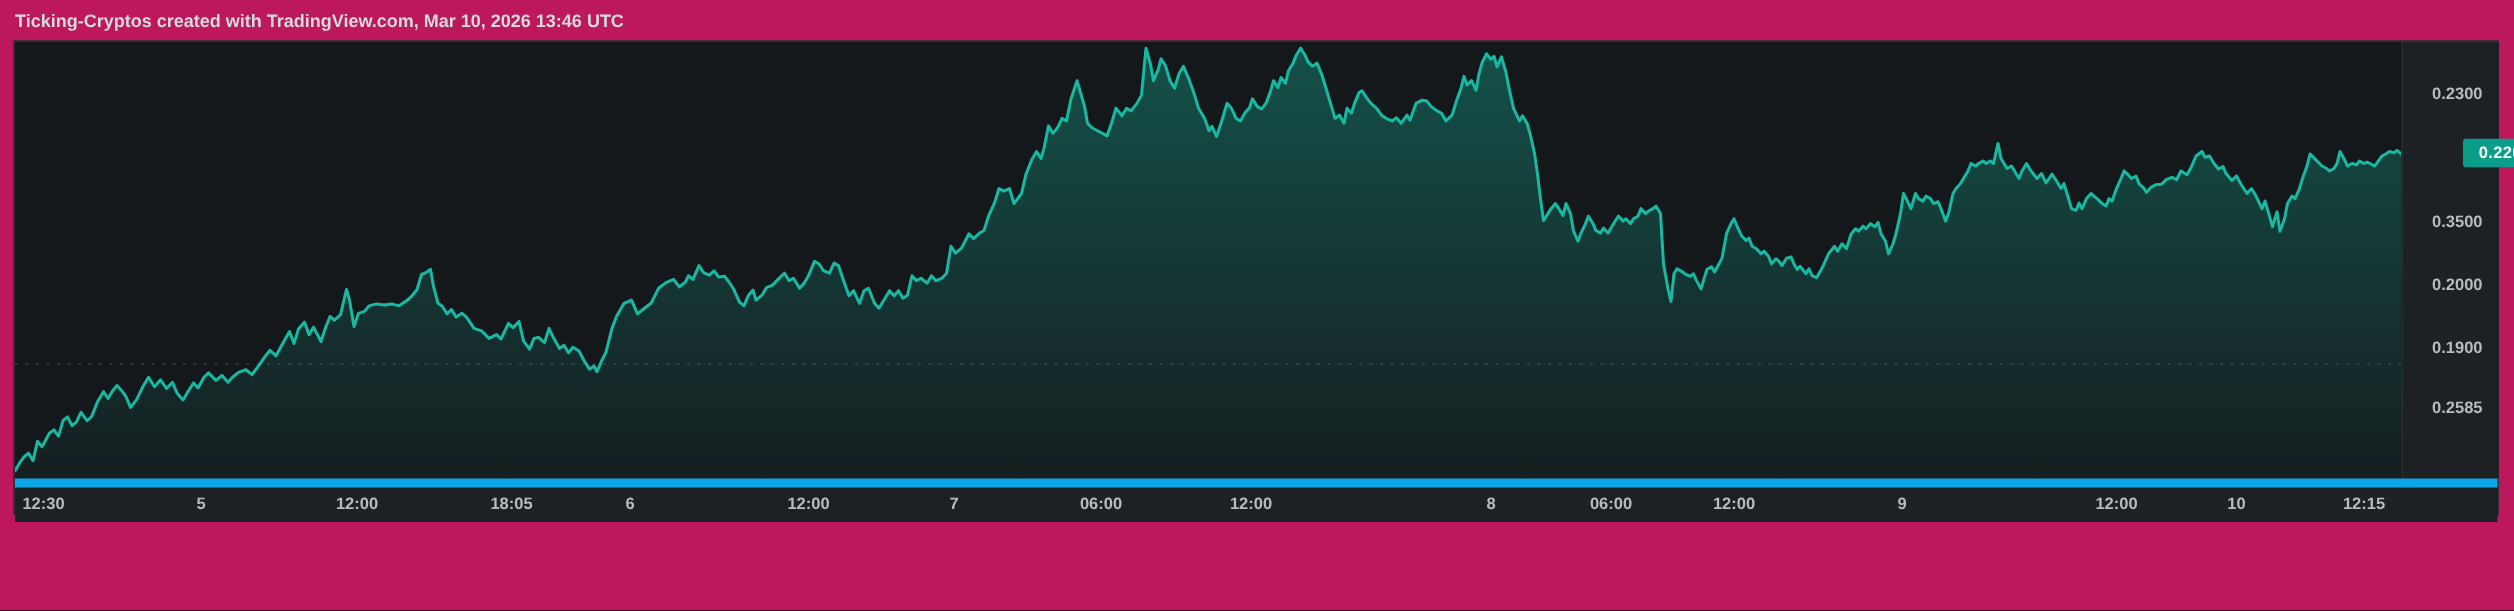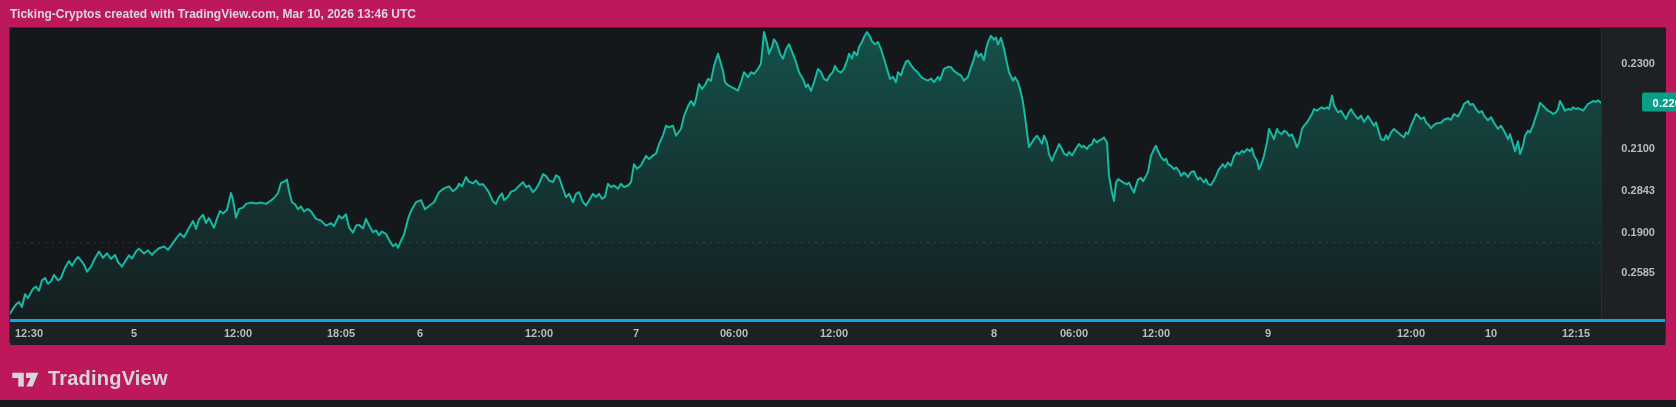--- a/index.html
+++ b/index.html
@@ -22,21 +22,21 @@
     position:absolute; left:0; top:0; width:1591px; height:291px;
     background:#15181b; cursor:crosshair;
   }
   .plot-area svg{display:block;}
   .price-axis-strip{
     position:absolute; left:1591px; top:0; width:64px; height:291px;
     border-left:1px solid #2a2e33; background:#1e2124;
   }
   .time-axis-strip{
     position:absolute; left:0; top:291px; width:1655px; height:23px;
-    border-top:3px solid #0ea5e9; background:#1e2124;
+    border-top:6px solid #0ea5e9; background:#1e2124;
   }
   .price-label{
     position:absolute; right:11px; transform:translateY(-50%);
     font-size:11px; font-weight:600; color:#b7bbc2; white-space:nowrap;
   }
   .time-label{
     position:absolute; top:5px; transform:translateX(-50%);
     font-size:11px; font-weight:600; color:#b7bbc2; white-space:nowrap;
   }
   .last-price-badge{
@@ -81,22 +81,22 @@
           </linearGradient>
         </defs>
         <line id="dashed-ref" x1="0" x2="1591" stroke-width="1" stroke-dasharray="2 5" opacity="0.30" y1="214.7" y2="214.7" stroke="#7a8a86"></line>
         <path id="area-path" stroke="none" d="M0 285.8 L3 280.8 L6 276.6 L9 274.1 L12 279.1 L15 266.2 L18 269.9 L23 260.7 L26 258.6 L29 262.8 L32 252.4 L35 249.9 L38 255.7 L41 253.2 L44 246.9 L48 252.4 L51 249.9 L55 239.8 L59 233.1 L62 237.7 L65 232.7 L68 229.0 L71 232.3 L74 236.5 L77 243.6 L81 238.6 L85 230.2 L89 223.5 L93 229.8 L97 225.2 L101 231.0 L105 226.9 L108 234.0 L112 238.6 L115 233.6 L119 227.3 L122 230.6 L126 223.5 L129 220.6 L134 225.6 L138 222.3 L142 226.9 L145 223.5 L149 220.2 L154 218.5 L158 221.8 L162 216.4 L166 210.6 L170 205.5 L174 209.3 L178 201.8 L183 193.0 L186 200.9 L189 191.3 L193 186.7 L196 195.1 L199 190.1 L204 199.7 L207 190.5 L210 183.0 L213 185.5 L217 181.7 L221 165.0 L223 172.1 L226 189.7 L229 180.9 L233 179.6 L236 175.9 L241 174.6 L246 175.4 L251 174.6 L256 175.9 L261 172.5 L264 170.0 L268 165.0 L271 155.0 L274 153.7 L277 151.6 L279 162.9 L282 174.2 L285 176.3 L288 181.3 L291 178.4 L294 183.4 L298 180.9 L301 183.4 L306 190.9 L311 192.6 L316 197.6 L321 195.1 L324 198.0 L329 187.6 L332 190.5 L336 186.3 L339 199.3 L343 204.7 L346 197.6 L349 196.8 L353 200.5 L356 190.9 L359 197.2 L363 204.3 L366 202.2 L369 207.2 L372 203.5 L376 206.0 L379 211.8 L383 218.1 L386 216.0 L388 219.8 L391 212.7 L394 206.8 L398 190.9 L401 183.0 L406 174.2 L411 172.1 L415 181.3 L419 178.0 L424 174.2 L429 164.2 L434 160.4 L439 158.3 L443 163.3 L447 160.0 L449 155.8 L452 158.3 L456 149.1 L459 153.7 L463 155.4 L466 152.5 L469 156.6 L473 156.2 L476 160.0 L479 164.6 L483 173.4 L486 175.9 L489 168.8 L492 165.4 L494 172.1 L498 168.8 L501 163.7 L505 162.1 L509 157.9 L513 154.1 L516 159.1 L519 157.5 L523 164.2 L526 160.8 L529 155.8 L533 146.2 L536 147.9 L539 152.5 L543 154.1 L546 147.4 L549 149.1 L553 160.8 L556 169.2 L559 165.8 L563 174.2 L566 165.8 L569 164.2 L573 174.2 L576 177.5 L579 172.5 L583 165.8 L586 169.2 L589 165.8 L592 170.8 L595 168.8 L598 155.8 L601 159.1 L604 157.5 L608 160.8 L611 155.8 L614 159.1 L618 157.5 L621 154.1 L624 136.2 L627 140.8 L631 137.4 L636 127.8 L639 131.1 L643 127.4 L646 125.7 L649 116.1 L653 107.3 L656 97.7 L659 99.4 L663 97.7 L666 107.7 L671 101.0 L674 88.1 L678 78.1 L681 73.0 L684 77.6 L686 70.9 L689 55.9 L692 60.9 L695 57.2 L698 50.9 L701 52.6 L704 37.9 L708 25.8 L710 32.5 L713 42.9 L715 54.2 L718 57.2 L721 58.8 L725 60.9 L728 62.6 L731 54.2 L734 44.2 L738 49.2 L741 44.2 L744 45.9 L748 40.9 L751 35.4 L754 4.1 L757 14.9 L759 25.8 L762 18.7 L764 11.2 L767 15.8 L770 25.8 L773 30.8 L776 21.2 L779 16.2 L783 25.8 L786 34.2 L789 44.2 L793 50.9 L796 59.2 L798 56.3 L801 63.0 L804 54.2 L808 40.9 L811 44.2 L814 50.9 L817 52.6 L820 47.1 L823 43.8 L825 37.9 L828 42.9 L831 44.6 L834 40.9 L837 32.9 L839 25.8 L842 30.4 L844 23.7 L847 27.5 L849 19.1 L852 14.1 L854 9.1 L857 4.1 L860 8.7 L862 13.3 L865 16.2 L868 14.1 L871 21.2 L874 30.8 L877 40.9 L880 50.9 L883 48.8 L886 54.2 L888 44.2 L891 47.5 L893 40.9 L896 33.7 L898 32.5 L901 37.1 L904 40.9 L908 44.6 L911 48.8 L914 50.9 L918 52.6 L921 50.5 L924 54.2 L928 48.8 L930 52.1 L934 40.9 L938 38.8 L941 39.2 L944 42.9 L948 45.9 L951 47.5 L954 52.6 L958 48.8 L961 39.2 L964 30.8 L966 22.9 L968 28.7 L971 25.8 L974 32.1 L976 21.2 L978 14.1 L981 7.8 L984 11.6 L986 9.5 L988 16.6 L991 9.9 L994 20.4 L996 30.8 L999 44.2 L1003 52.6 L1005 49.2 L1008 54.2 L1010 60.9 L1013 74.3 L1015 88.1 L1017 104.4 L1019 119.0 L1022 114.4 L1024 111.1 L1027 107.7 L1029 110.7 L1032 115.7 L1034 107.7 L1037 114.4 L1039 126.1 L1042 132.8 L1044 127.4 L1047 121.1 L1049 116.1 L1052 121.1 L1054 125.7 L1057 127.4 L1059 124.0 L1062 127.4 L1064 124.0 L1067 119.0 L1069 116.1 L1072 119.4 L1074 117.8 L1077 121.1 L1079 117.8 L1082 116.1 L1084 111.1 L1087 114.4 L1089 112.7 L1092 111.1 L1094 109.4 L1097 114.4 L1099 147.9 L1102 164.6 L1104 172.9 L1106 154.5 L1108 151.2 L1111 152.9 L1114 155.0 L1117 156.2 L1119 154.5 L1121 159.1 L1124 164.6 L1126 157.9 L1128 151.6 L1131 149.9 L1133 153.3 L1136 147.9 L1138 144.1 L1141 127.8 L1144 121.1 L1146 117.8 L1148 122.8 L1151 129.1 L1154 132.4 L1156 130.7 L1158 136.2 L1161 137.8 L1164 141.2 L1166 139.5 L1169 142.8 L1171 147.9 L1174 144.5 L1176 146.2 L1178 149.1 L1181 144.1 L1184 143.3 L1186 147.9 L1188 151.6 L1190 149.5 L1194 154.5 L1196 151.2 L1198 155.8 L1201 157.1 L1204 152.0 L1206 147.9 L1209 141.2 L1213 136.2 L1215 139.5 L1218 134.5 L1221 137.8 L1224 128.2 L1227 124.5 L1229 126.1 L1232 122.8 L1234 124.5 L1237 121.1 L1240 123.2 L1242 120.3 L1244 127.8 L1247 132.8 L1249 141.2 L1252 134.5 L1254 127.8 L1257 114.4 L1259 101.0 L1262 106.9 L1264 111.1 L1267 101.0 L1269 104.4 L1272 106.1 L1274 102.7 L1277 104.4 L1279 107.7 L1282 106.5 L1284 111.1 L1287 119.4 L1289 114.4 L1292 101.0 L1294 97.7 L1297 94.4 L1299 91.0 L1302 86.0 L1304 81.0 L1307 82.7 L1309 81.0 L1312 79.3 L1314 81.0 L1317 79.3 L1319 81.0 L1322 67.6 L1324 77.6 L1326 81.0 L1328 84.3 L1331 82.7 L1334 87.7 L1336 91.0 L1338 86.0 L1341 81.0 L1344 86.0 L1346 88.5 L1348 91.0 L1351 87.7 L1354 93.9 L1356 91.0 L1358 88.1 L1361 92.7 L1364 97.7 L1366 94.4 L1368 101.0 L1371 111.1 L1374 112.3 L1376 107.3 L1378 111.1 L1381 104.4 L1384 101.0 L1386 102.7 L1388 104.4 L1391 107.3 L1394 109.4 L1396 104.4 L1398 106.1 L1401 97.7 L1404 91.0 L1406 86.0 L1408 87.7 L1411 91.0 L1414 89.3 L1416 94.4 L1419 97.3 L1421 100.2 L1424 96.9 L1427 95.2 L1431 94.8 L1434 91.8 L1438 90.2 L1441 91.8 L1444 86.0 L1448 88.5 L1451 83.1 L1454 76.0 L1458 73.0 L1460 76.8 L1463 76.0 L1466 81.0 L1469 84.7 L1472 83.1 L1474 87.7 L1478 92.3 L1481 89.3 L1484 94.8 L1488 101.0 L1491 97.7 L1494 102.7 L1498 111.1 L1500 106.1 L1503 116.1 L1505 123.2 L1508 113.2 L1510 126.1 L1513 117.8 L1515 107.7 L1518 102.7 L1520 104.4 L1523 97.7 L1525 91.0 L1528 82.7 L1530 74.7 L1533 77.6 L1535 79.7 L1538 82.7 L1541 84.3 L1543 86.0 L1546 84.3 L1548 81.0 L1550 73.0 L1553 78.5 L1555 82.7 L1558 81.0 L1561 81.8 L1563 79.3 L1566 81.0 L1568 80.1 L1570 81.0 L1573 82.7 L1575 80.1 L1578 76.0 L1581 74.3 L1583 73.0 L1586 73.9 L1588 72.2 L1591 74.7 L1591 291 L0 291 Z" fill="url(#areaGrad)"></path>
         <path id="line-path" fill="none" stroke-width="2" stroke-linejoin="round" stroke-linecap="round" d="M0 285.8 L3 280.8 L6 276.6 L9 274.1 L12 279.1 L15 266.2 L18 269.9 L23 260.7 L26 258.6 L29 262.8 L32 252.4 L35 249.9 L38 255.7 L41 253.2 L44 246.9 L48 252.4 L51 249.9 L55 239.8 L59 233.1 L62 237.7 L65 232.7 L68 229.0 L71 232.3 L74 236.5 L77 243.6 L81 238.6 L85 230.2 L89 223.5 L93 229.8 L97 225.2 L101 231.0 L105 226.9 L108 234.0 L112 238.6 L115 233.6 L119 227.3 L122 230.6 L126 223.5 L129 220.6 L134 225.6 L138 222.3 L142 226.9 L145 223.5 L149 220.2 L154 218.5 L158 221.8 L162 216.4 L166 210.6 L170 205.5 L174 209.3 L178 201.8 L183 193.0 L186 200.9 L189 191.3 L193 186.7 L196 195.1 L199 190.1 L204 199.7 L207 190.5 L210 183.0 L213 185.5 L217 181.7 L221 165.0 L223 172.1 L226 189.7 L229 180.9 L233 179.6 L236 175.9 L241 174.6 L246 175.4 L251 174.6 L256 175.9 L261 172.5 L264 170.0 L268 165.0 L271 155.0 L274 153.7 L277 151.6 L279 162.9 L282 174.2 L285 176.3 L288 181.3 L291 178.4 L294 183.4 L298 180.9 L301 183.4 L306 190.9 L311 192.6 L316 197.6 L321 195.1 L324 198.0 L329 187.6 L332 190.5 L336 186.3 L339 199.3 L343 204.7 L346 197.6 L349 196.8 L353 200.5 L356 190.9 L359 197.2 L363 204.3 L366 202.2 L369 207.2 L372 203.5 L376 206.0 L379 211.8 L383 218.1 L386 216.0 L388 219.8 L391 212.7 L394 206.8 L398 190.9 L401 183.0 L406 174.2 L411 172.1 L415 181.3 L419 178.0 L424 174.2 L429 164.2 L434 160.4 L439 158.3 L443 163.3 L447 160.0 L449 155.8 L452 158.3 L456 149.1 L459 153.7 L463 155.4 L466 152.5 L469 156.6 L473 156.2 L476 160.0 L479 164.6 L483 173.4 L486 175.9 L489 168.8 L492 165.4 L494 172.1 L498 168.8 L501 163.7 L505 162.1 L509 157.9 L513 154.1 L516 159.1 L519 157.5 L523 164.2 L526 160.8 L529 155.8 L533 146.2 L536 147.9 L539 152.5 L543 154.1 L546 147.4 L549 149.1 L553 160.8 L556 169.2 L559 165.8 L563 174.2 L566 165.8 L569 164.2 L573 174.2 L576 177.5 L579 172.5 L583 165.8 L586 169.2 L589 165.8 L592 170.8 L595 168.8 L598 155.8 L601 159.1 L604 157.5 L608 160.8 L611 155.8 L614 159.1 L618 157.5 L621 154.1 L624 136.2 L627 140.8 L631 137.4 L636 127.8 L639 131.1 L643 127.4 L646 125.7 L649 116.1 L653 107.3 L656 97.7 L659 99.4 L663 97.7 L666 107.7 L671 101.0 L674 88.1 L678 78.1 L681 73.0 L684 77.6 L686 70.9 L689 55.9 L692 60.9 L695 57.2 L698 50.9 L701 52.6 L704 37.9 L708 25.8 L710 32.5 L713 42.9 L715 54.2 L718 57.2 L721 58.8 L725 60.9 L728 62.6 L731 54.2 L734 44.2 L738 49.2 L741 44.2 L744 45.9 L748 40.9 L751 35.4 L754 4.1 L757 14.9 L759 25.8 L762 18.7 L764 11.2 L767 15.8 L770 25.8 L773 30.8 L776 21.2 L779 16.2 L783 25.8 L786 34.2 L789 44.2 L793 50.9 L796 59.2 L798 56.3 L801 63.0 L804 54.2 L808 40.9 L811 44.2 L814 50.9 L817 52.6 L820 47.1 L823 43.8 L825 37.9 L828 42.9 L831 44.6 L834 40.9 L837 32.9 L839 25.8 L842 30.4 L844 23.7 L847 27.5 L849 19.1 L852 14.1 L854 9.1 L857 4.1 L860 8.7 L862 13.3 L865 16.2 L868 14.1 L871 21.2 L874 30.8 L877 40.9 L880 50.9 L883 48.8 L886 54.2 L888 44.2 L891 47.5 L893 40.9 L896 33.7 L898 32.5 L901 37.1 L904 40.9 L908 44.6 L911 48.8 L914 50.9 L918 52.6 L921 50.5 L924 54.2 L928 48.8 L930 52.1 L934 40.9 L938 38.8 L941 39.2 L944 42.9 L948 45.9 L951 47.5 L954 52.6 L958 48.8 L961 39.2 L964 30.8 L966 22.9 L968 28.7 L971 25.8 L974 32.1 L976 21.2 L978 14.1 L981 7.8 L984 11.6 L986 9.5 L988 16.6 L991 9.9 L994 20.4 L996 30.8 L999 44.2 L1003 52.6 L1005 49.2 L1008 54.2 L1010 60.9 L1013 74.3 L1015 88.1 L1017 104.4 L1019 119.0 L1022 114.4 L1024 111.1 L1027 107.7 L1029 110.7 L1032 115.7 L1034 107.7 L1037 114.4 L1039 126.1 L1042 132.8 L1044 127.4 L1047 121.1 L1049 116.1 L1052 121.1 L1054 125.7 L1057 127.4 L1059 124.0 L1062 127.4 L1064 124.0 L1067 119.0 L1069 116.1 L1072 119.4 L1074 117.8 L1077 121.1 L1079 117.8 L1082 116.1 L1084 111.1 L1087 114.4 L1089 112.7 L1092 111.1 L1094 109.4 L1097 114.4 L1099 147.9 L1102 164.6 L1104 172.9 L1106 154.5 L1108 151.2 L1111 152.9 L1114 155.0 L1117 156.2 L1119 154.5 L1121 159.1 L1124 164.6 L1126 157.9 L1128 151.6 L1131 149.9 L1133 153.3 L1136 147.9 L1138 144.1 L1141 127.8 L1144 121.1 L1146 117.8 L1148 122.8 L1151 129.1 L1154 132.4 L1156 130.7 L1158 136.2 L1161 137.8 L1164 141.2 L1166 139.5 L1169 142.8 L1171 147.9 L1174 144.5 L1176 146.2 L1178 149.1 L1181 144.1 L1184 143.3 L1186 147.9 L1188 151.6 L1190 149.5 L1194 154.5 L1196 151.2 L1198 155.8 L1201 157.1 L1204 152.0 L1206 147.9 L1209 141.2 L1213 136.2 L1215 139.5 L1218 134.5 L1221 137.8 L1224 128.2 L1227 124.5 L1229 126.1 L1232 122.8 L1234 124.5 L1237 121.1 L1240 123.2 L1242 120.3 L1244 127.8 L1247 132.8 L1249 141.2 L1252 134.5 L1254 127.8 L1257 114.4 L1259 101.0 L1262 106.9 L1264 111.1 L1267 101.0 L1269 104.4 L1272 106.1 L1274 102.7 L1277 104.4 L1279 107.7 L1282 106.5 L1284 111.1 L1287 119.4 L1289 114.4 L1292 101.0 L1294 97.7 L1297 94.4 L1299 91.0 L1302 86.0 L1304 81.0 L1307 82.7 L1309 81.0 L1312 79.3 L1314 81.0 L1317 79.3 L1319 81.0 L1322 67.6 L1324 77.6 L1326 81.0 L1328 84.3 L1331 82.7 L1334 87.7 L1336 91.0 L1338 86.0 L1341 81.0 L1344 86.0 L1346 88.5 L1348 91.0 L1351 87.7 L1354 93.9 L1356 91.0 L1358 88.1 L1361 92.7 L1364 97.7 L1366 94.4 L1368 101.0 L1371 111.1 L1374 112.3 L1376 107.3 L1378 111.1 L1381 104.4 L1384 101.0 L1386 102.7 L1388 104.4 L1391 107.3 L1394 109.4 L1396 104.4 L1398 106.1 L1401 97.7 L1404 91.0 L1406 86.0 L1408 87.7 L1411 91.0 L1414 89.3 L1416 94.4 L1419 97.3 L1421 100.2 L1424 96.9 L1427 95.2 L1431 94.8 L1434 91.8 L1438 90.2 L1441 91.8 L1444 86.0 L1448 88.5 L1451 83.1 L1454 76.0 L1458 73.0 L1460 76.8 L1463 76.0 L1466 81.0 L1469 84.7 L1472 83.1 L1474 87.7 L1478 92.3 L1481 89.3 L1484 94.8 L1488 101.0 L1491 97.7 L1494 102.7 L1498 111.1 L1500 106.1 L1503 116.1 L1505 123.2 L1508 113.2 L1510 126.1 L1513 117.8 L1515 107.7 L1518 102.7 L1520 104.4 L1523 97.7 L1525 91.0 L1528 82.7 L1530 74.7 L1533 77.6 L1535 79.7 L1538 82.7 L1541 84.3 L1543 86.0 L1546 84.3 L1548 81.0 L1550 73.0 L1553 78.5 L1555 82.7 L1558 81.0 L1561 81.8 L1563 79.3 L1566 81.0 L1568 80.1 L1570 81.0 L1573 82.7 L1575 80.1 L1578 76.0 L1581 74.3 L1583 73.0 L1586 73.9 L1588 72.2 L1591 74.7 " stroke="#17b9a3"></path>
       </svg>
     </div>
 
     <div class="price-axis-strip" id="price-axis">
         <span class="price-label" style="top: 35px;">0.2300</span>
-        <span class="price-label" style="top: 120px;">0.2100</span>
-        <span class="price-label" style="top: 162px;">0.2843</span>
+        <span class="price-label" style="top: 120px;">0.3500</span>
+        <span class="price-label" style="top: 162px;">0.2000</span>
         <span class="price-label" style="top: 204px; margin-left: 24px;">0.1900</span>
         <span class="price-label" style="top: 244px;">0.2585</span>
       </div>
     <div class="time-axis-strip" id="time-axis">
         <span class="time-label" style="left: 19px;">12:30</span>
         <span class="time-label" style="left: 124px;">5</span>
         <span class="time-label" style="left: 228px;">12:00</span>
         <span class="time-label" style="left: 331px;">18:05</span>
         <span class="time-label" style="left: 410px;">6</span>
         <span class="time-label" style="left: 529px;">12:00</span>
@@ -108,24 +108,14 @@
         <span class="time-label" style="left: 1146px;">12:00</span>
         <span class="time-label" style="left: 1258px;">9</span>
         <span class="time-label" style="left: 1401px;">12:00</span>
         <span class="time-label" style="left: 1481px;">10</span>
         <span class="time-label" style="left: 1566px;">12:15</span>
       </div>
   </div>
 
   <div class="last-price-badge" id="price-badge" style="top: 102px; background: rgb(10, 157, 137); color: rgb(255, 255, 255); margin-left: 44px;">0.2205</div>
 
-  <div class="footer">
-    <a class="brand-link">
-      <svg class="brand-mark" viewBox="0 0 28 19">
-        <path d="M0 4 H12.2 V18.5 H6.4 V9.6 H0 Z" fill="#d5d7da"></path>
-        <path d="M14.6 4 H27.6 L21.4 18.5 H14.9 L19.4 9.6 H14.6 Z" fill="#d5d7da"></path>
-      </svg>
-      <span class="brand-text">TradingView</span>
-    </a>
-    <div class="bottom-strip"></div>
-  </div>
 
 </div>
 
 </body></html>

